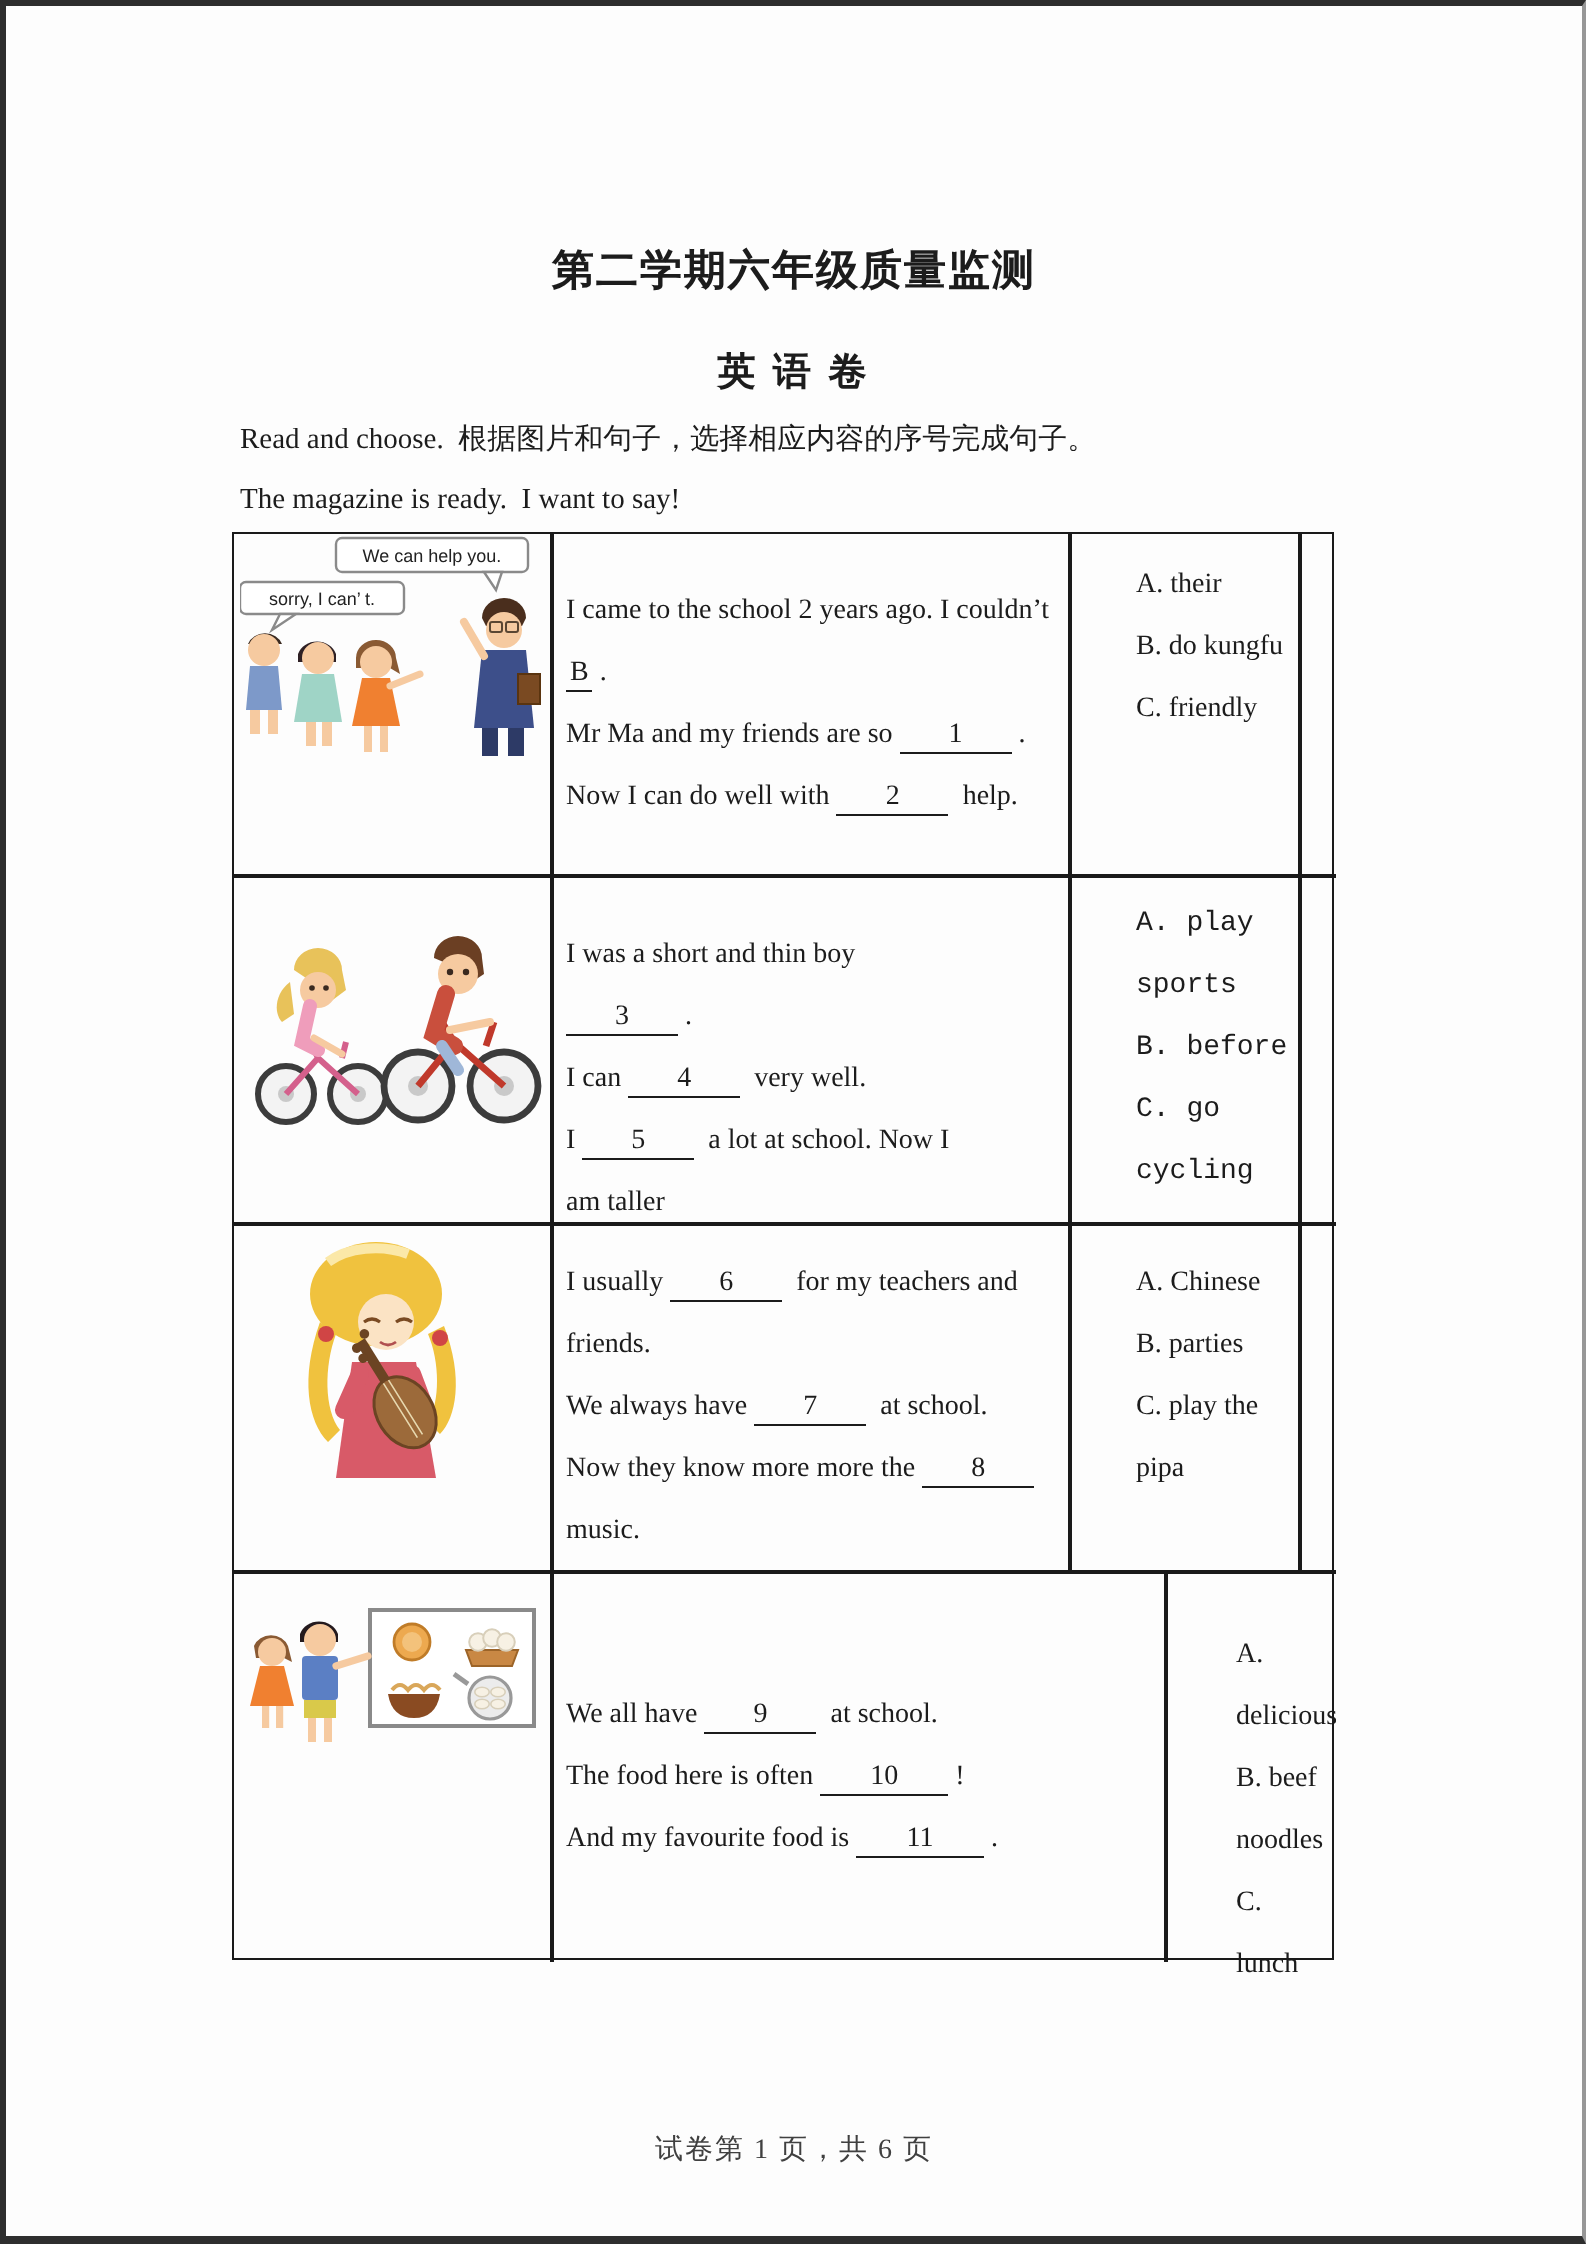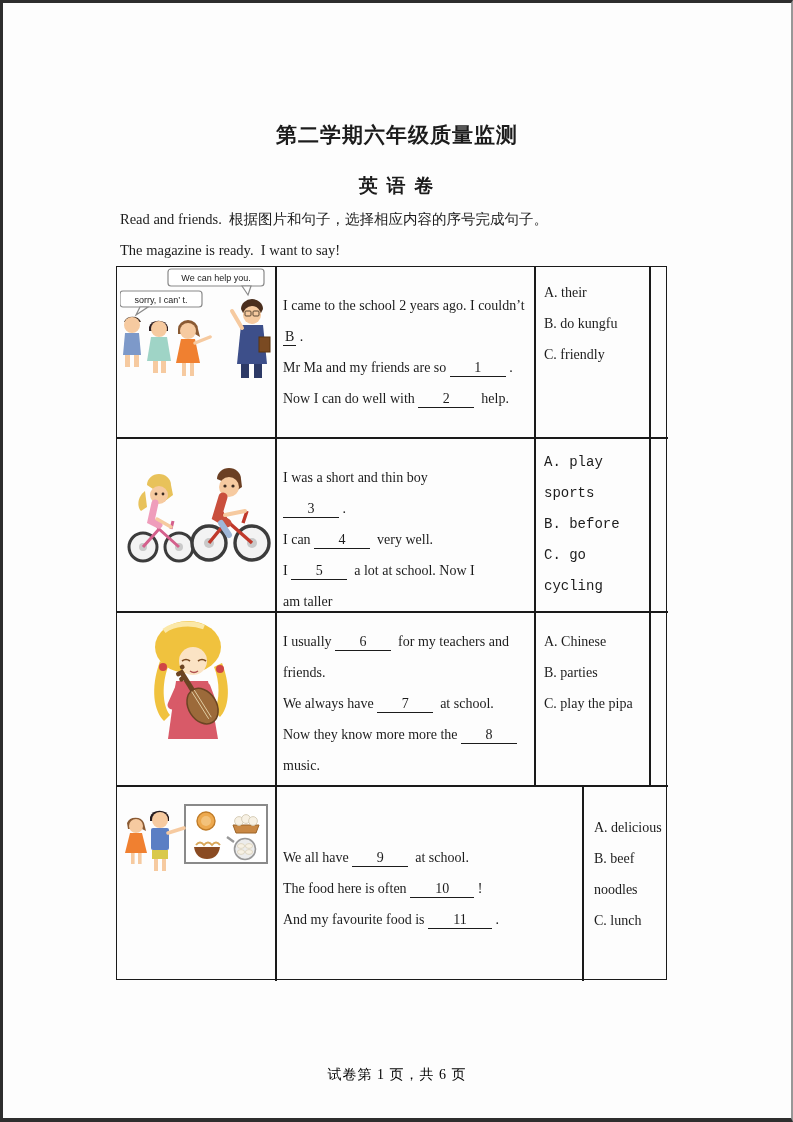--- a/index.html
+++ b/index.html
@@ -48,34 +48,34 @@
   .c-sp3  { left:532px; top:344px; width:19px; height:174px; }
   .c-img4 { left:0;   top:518px; width:158px; height:196px; }
   .c-txt4 { left:158px; top:518px; width:307px; height:196px; padding-top:57px; }
   .c-opt4 { left:465px; top:545px; width:86px;  height:196px; padding-left:12px; }
 
   .qline { line-height:31px; white-space:pre-wrap; }
   .blank { display:inline-block; min-width:56px; text-align:center;
            border-bottom:1px solid #1c1c1c; line-height:17px; }
   .blank.w2 { min-width:64px; }
   .uline { border-bottom:1px solid #1c1c1c; padding:0 2px; line-height:17px; display:inline-block; }
-  .opt { line-height:31px; }
+  .opt { line-height:31px;margin-left:24px; }
 
   .footer { position:absolute; top:1063px; left:0; width:100%; text-align:center;
-            font-size:14px; color:#000000; letter-spacing:1px; }
+            font-size:14px; color:#404040; letter-spacing:1px; }
   svg text { font-family:"Liberation Sans","DejaVu Sans",sans-serif; }
 </style>
 </head>
 <body>
 
 <div class="page">
 
   <div class="title">第二学期六年级质量监测</div>
   <div class="subtitle">英 语 卷</div>
-  <div class="instruction">Read and friends.  根据图片和句子，选择相应内容的序号完成句子。</div>
+  <div class="instruction">Read and choose.  根据图片和句子，选择相应内容的序号完成句子。</div>
   <div class="intro">The magazine is ready.  I want to say!</div>
 
   <div class="exam-table">
     <div class="gline v1"></div>
     <div class="gline v2"></div>
     <div class="gline v3"></div>
     <div class="gline v4"></div>
     <div class="gline h1"></div>
     <div class="gline h2"></div>
     <div class="gline h3"></div>

